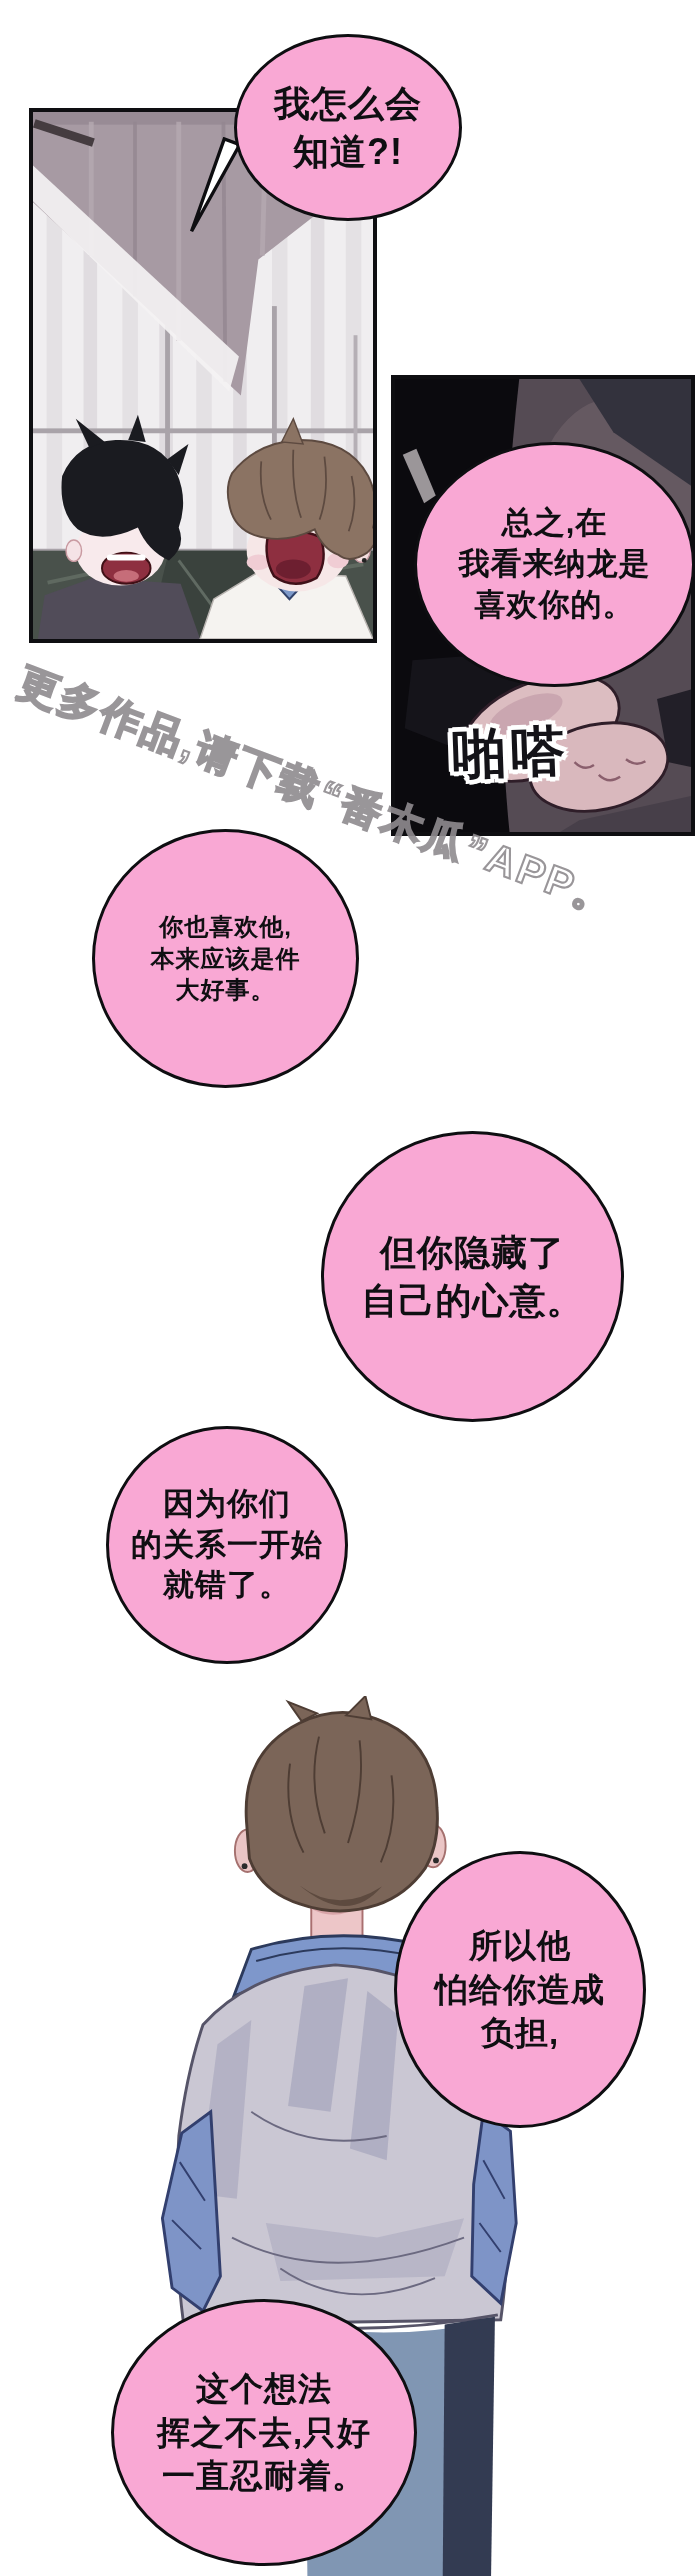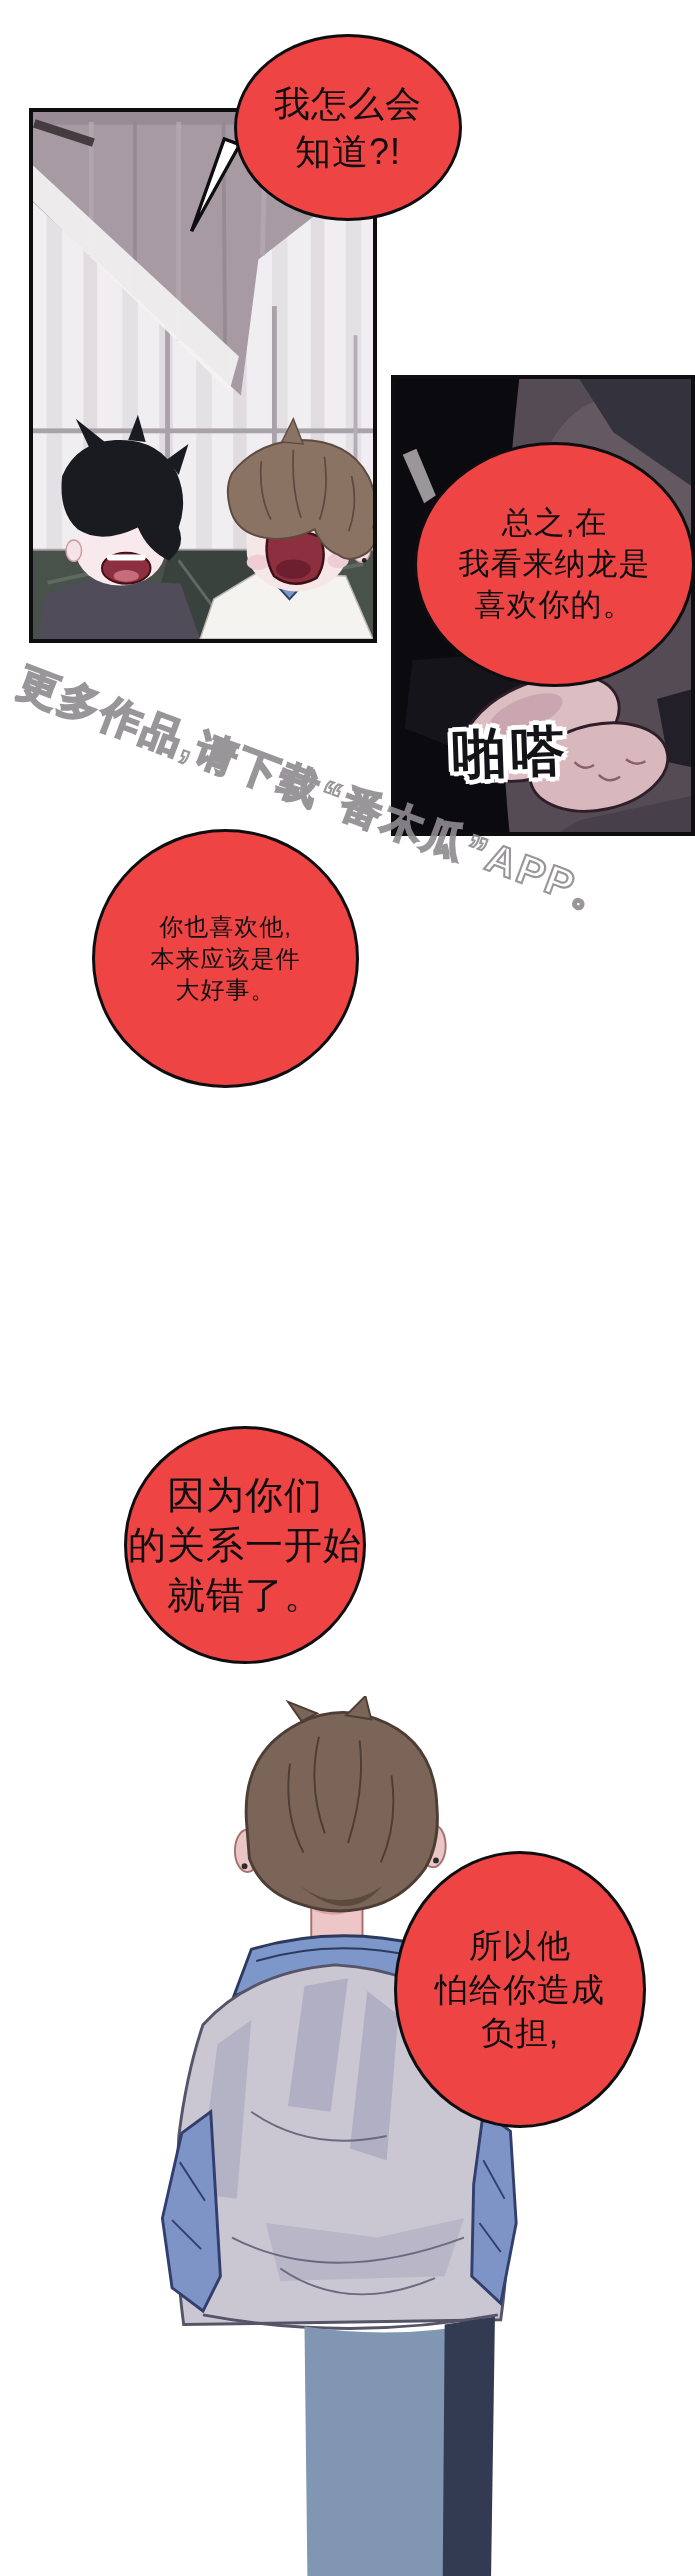--- a/index.html
+++ b/index.html
@@ -3,23 +3,23 @@
 <meta charset="utf-8">
 <style>
   html,body{margin:0;padding:0;background:#ffffff;}
   .page{
     position:relative;width:696px;height:2576px;background:#ffffff;overflow:hidden;
     font-family:"Liberation Sans","DejaVu Sans",sans-serif;
   }
   .panel{position:absolute;border:4.8px solid #0e0e11;box-sizing:border-box;z-index:1;background:#fff;}
   .panel svg{display:block;width:100%;height:100%;}
   .bubble{
-    position:absolute;background:#ef4444;border:3.9px solid #0e0e11;border-radius:50%;
+    position:absolute;background:#f9a8d4;border:3.9px solid #0e0e11;border-radius:50%;
     display:flex;align-items:center;justify-content:center;text-align:center;
-    white-space:pre-line;font-weight:400;color:#0f0f12;z-index:4;line-height:1.32;
+    white-space:pre-line;font-weight:700;color:#0f0f12;z-index:4;line-height:1.32;
     letter-spacing:1px;
   }
   .tail{position:absolute;z-index:3;}
   .sfx{
     position:absolute;z-index:2;font-weight:900;color:#141318;transform:rotate(-2deg);
     letter-spacing:4.8px;
     text-shadow:-3.9px -3.9px 0 #fff,3.9px -3.9px 0 #fff,-3.9px 3.9px 0 #fff,3.9px 3.9px 0 #fff,
                 0 -4.8px 0 #fff,0 4.8px 0 #fff,-4.8px 0 0 #fff,4.8px 0 0 #fff;
   }
   .watermark{
@@ -143,22 +143,24 @@
   <div class="watermark" style="left:29px;top:655px;font-size:41px;">更多作品,请下载“番木瓜”APP。</div>
 
   <div class="bubble" style="left:414px;top:442px;width:275px;height:239px;font-size:31px;">总之,在
 我看来纳龙是
 喜欢你的。</div>
 
   <div class="bubble" style="left:92px;top:829px;width:261px;height:253px;font-size:24px;">你也喜欢他,
 本来应该是件
 大好事。</div>
 
-
-  <div class="bubble" style="left:124px;top:1426px;width:236px;height:232px;font-size:38px;">因为你们
+  <div class="bubble" style="left:321px;top:1131px;width:297px;height:285px;font-size:36px;">但你隐藏了
+自己的心意。</div>
+
+  <div class="bubble" style="left:106px;top:1426px;width:236px;height:232px;font-size:31px;">因为你们
 的关系一开始
 就错了。</div>
 
   <div class="figure" style="left:58px;top:1696px;width:580px;height:880px;">
     <svg viewBox="0 0 600 910" preserveAspectRatio="none" width="100%" height="100%">
       <g>
         <ellipse cx="196" cy="160" rx="13" ry="22" fill="#eac5c5" stroke="#a5716f" stroke-width="2"></ellipse>
         <ellipse cx="388" cy="155" rx="13" ry="22" fill="#eac5c5" stroke="#a5716f" stroke-width="2"></ellipse>
         <circle cx="193" cy="176" r="3" fill="#2b2b2b"></circle>
         <circle cx="391" cy="170" r="3" fill="#2b2b2b"></circle>
@@ -198,15 +200,18 @@
         <path d="M255,652 Q350,666 440,648 L442,910 L258,910 Z" fill="#8096b3"></path>
         <polygon points="400,650 452,642 448,910 398,910" fill="#333b52"></polygon>
       </g>
     </svg>
   </div>
 
   <div class="bubble" style="left:394px;top:1851px;width:246px;height:271px;font-size:33px;">所以他
 怕给你造成
 负担,</div>
 
+  <div class="bubble" style="left:111px;top:2299px;width:300px;height:261px;font-size:33px;">这个想法
+挥之不去,只好
+一直忍耐着。</div>
 
 </div>
 
 
 </body></html>

